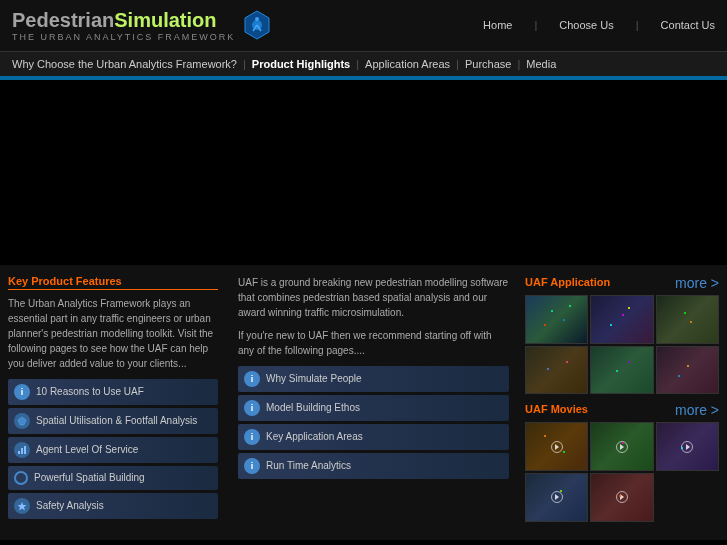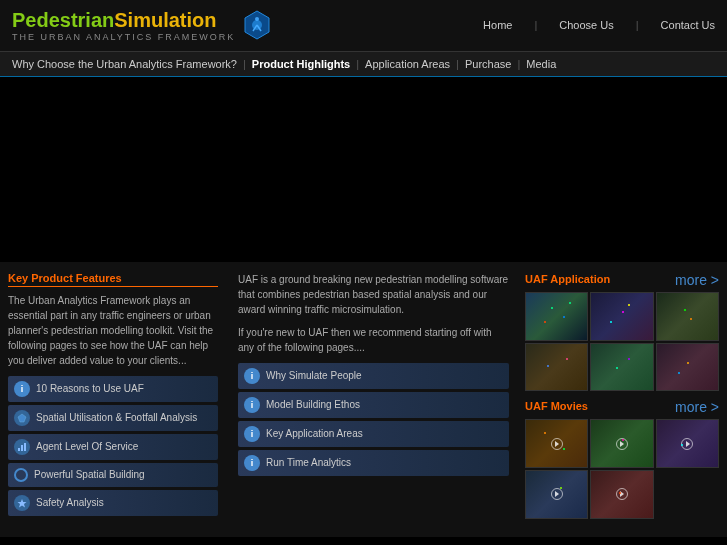--- a/index.html
+++ b/index.html
@@ -29,24 +29,24 @@
     }
     #logo-text {
       line-height: 1.2;
     }
     #logo-main {
       font-size: 20px;
       font-weight: bold;
       letter-spacing: 0;
     }
     #logo-main .ped {
-      color: #84cc16;
+      color: #a3a3a3;
     }
     #logo-main .sim {
-      color: #eab308;
+      color: #bef264;
     }
     #logo-subtitle {
       font-size: 9px;
       color: #888;
       letter-spacing: 2px;
       text-transform: uppercase;
     }
     #logo-icon {
       width: 28px;
       height: 32px;
@@ -66,21 +66,21 @@
     #top-nav .sep { color: #555; margin: 0 2px; }
 
     
     #sub-nav {
       background: #1a1a1a;
       padding: 6px 12px;
       display: flex;
       align-items: center;
       gap: 0;
       font-size: 11px;
-      border-bottom: 1px solid #0369a1;
+      border-bottom: 4px solid #0369a1;
     }
     #sub-nav a {
       color: #ccc;
       text-decoration: none;
       cursor: pointer;
       white-space: nowrap;
     }
     #sub-nav .sep { color: #555; margin: 0 6px; }
 
     

